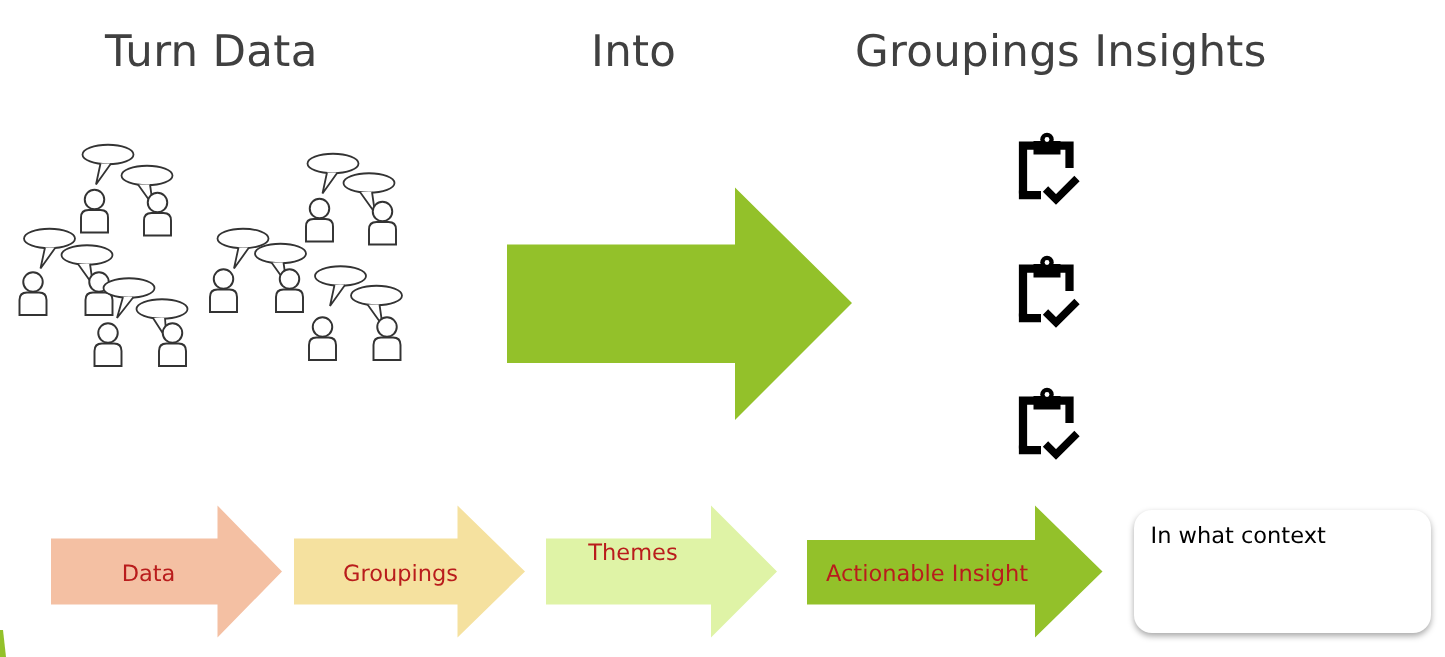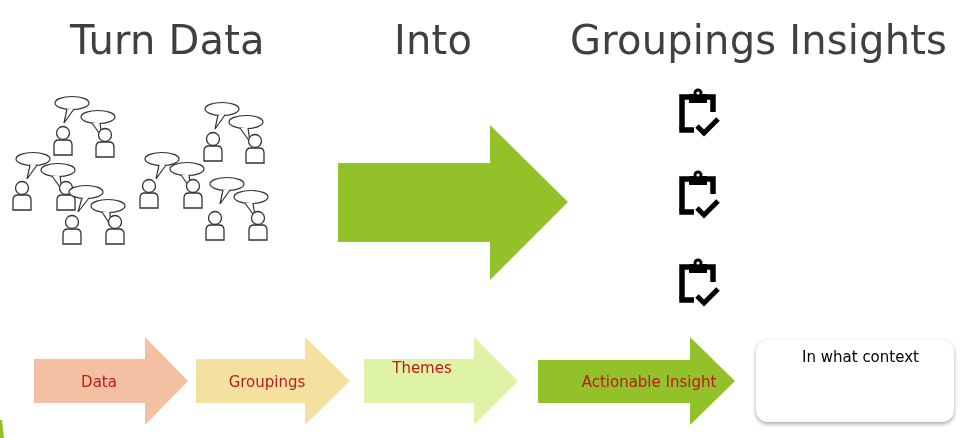--- a/index.html
+++ b/index.html
@@ -1,29 +1,29 @@
 <!DOCTYPE html>
 <html><head>
   <meta charset="utf-8">
   <style>
     html, body { margin: 0; padding: 0; background: #ffffff; }
     body { width: 963px; height: 438px; position: relative; overflow: hidden;
            font-family: "DejaVu Sans", sans-serif; }
-    .heading { position: absolute; top: 17px; font-size: 40px; color: #404040;
+    .heading { position: absolute; top: 17px; font-size: 29px; color: #404040;
                font-family: "DejaVu Sans", sans-serif; letter-spacing: 0.2px; white-space: nowrap; }
     #h1 { left: 70px; }
     #h2 { left: 394px; }
     #h3 { left: 570px; }
     svg.layer { position: absolute; left: 0; top: 0; }
     .arrow-label { position: absolute; font-size: 15px; color: #b91c1c; white-space: nowrap;
                    font-family: "DejaVu Sans", sans-serif; transform: translate(-50%, -50%); }
     .callout { position: absolute; left: 756px; top: 340px; width: 198px; height: 82px;
                background: #ffffff; border-radius: 12px;
                box-shadow: 0 2px 4px rgba(0,0,0,0.35);
-               padding: 7px 0 0 11px; box-sizing: border-box; text-align: center; }
+               padding: 7px 0 0 11px; box-sizing: border-box; }
     .callout-line { font-size: 15px; line-height: 21px; color: #000000;
                     font-family: "DejaVu Sans", sans-serif; white-space: nowrap; }
     .clip { position: absolute; width: 46px; height: 62px; }
   </style>
 </head>
 <body>
 
 <div class="heading" id="h1">Turn Data</div>
 <div class="heading" id="h2">Into</div>
 <div class="heading" id="h3">Groupings Insights</div>
@@ -141,17 +141,17 @@
   <path d="M30,10 L37,10 L37,25" fill="none" stroke="#000" stroke-width="5.5"></path>
   <rect x="13" y="7" width="18" height="9" fill="#000"></rect>
   <circle cx="22" cy="6" r="4.5" fill="#000"></circle>
   <circle cx="22" cy="6" r="1.6" fill="#fff"></circle>
   <path d="M21,39 L28,46 L42,32" fill="none" stroke="#000" stroke-width="5"></path>
 </svg>
 
 <div class="arrow-label" style="left:99px; top:382px;">Data</div>
 <div class="arrow-label" style="left:267px; top:382px;">Groupings</div>
 <div class="arrow-label" style="left:422px; top:368px;">Themes</div>
-<div class="arrow-label" style="left:618px; top:382px;margin-left:31px;">Actionable Insight</div>
+<div class="arrow-label" style="left:618px; top:382px;">Actionable Insight</div>
 
 <div class="callout">
   <div class="callout-line">In what context</div>
 </div>
 
 </body></html>

